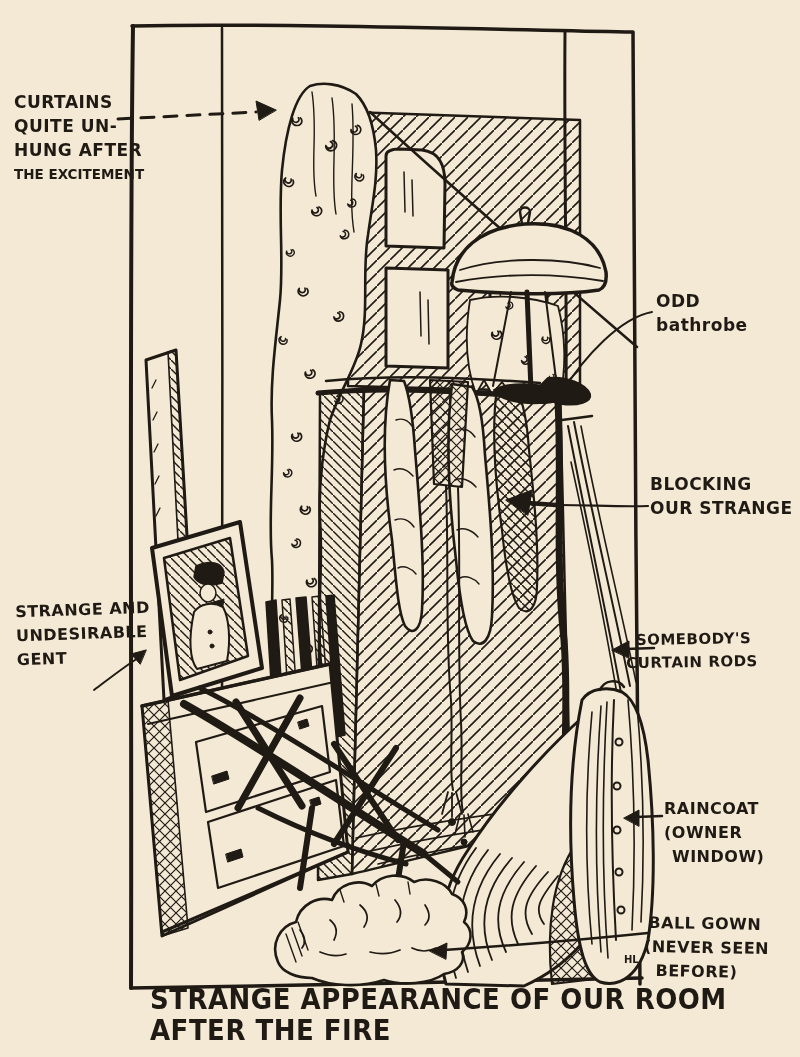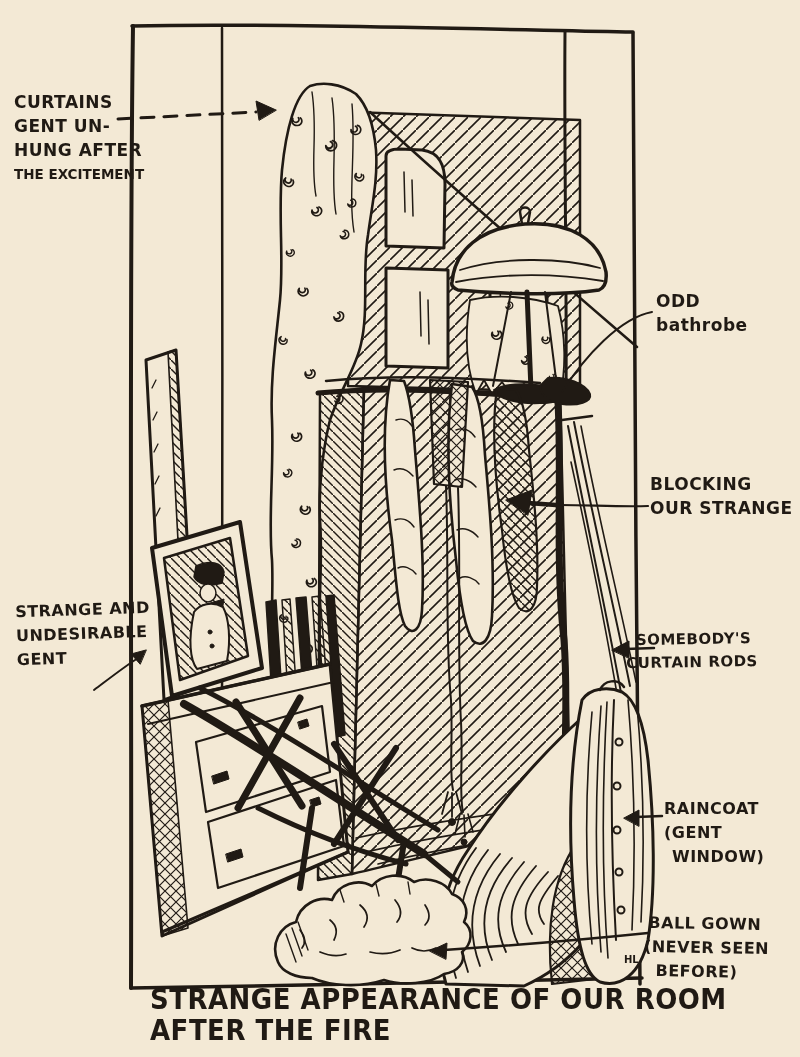--- a/index.html
+++ b/index.html
@@ -254,21 +254,21 @@
       <path d="M662,816 L636,817" stroke-width="2.5"></path>
       <path d="M624,818 L639,810 L639,826 Z" fill="#201a14" stroke-width="1"></path>
       <path d="M648,933 C580,940 505,946 444,950" stroke-width="2.5"></path>
       <path d="M430,951 L447,943 L446,959 Z" fill="#201a14" stroke-width="1"></path>
     </g>
   </g>
 </svg>
 
 <div class="lbl sz17" style="left:14px;top:90px">
   <span class="ln">CURTAINS</span>
-  <span class="ln">GENT UN-</span>
+  <span class="ln">QUITE UN-</span>
   <span class="ln">HUNG AFTER</span>
   <span class="ln sm">THE EXCITEMENT</span>
 </div>
 
 <div class="lbl sz17" style="left:656px;top:289px">
   <span class="ln">ODD</span>
   <span class="ln">bathrobe</span>
 </div>
 
 <div class="lbl sz17" style="left:650px;top:466px">
@@ -282,21 +282,21 @@
 </div>
 
 <div class="lbl rot-m2" style="left:16px;top:598px">
   <span class="ln">STRANGE AND</span>
   <span class="ln">UNDESIRABLE</span>
   <span class="ln">GENT</span>
 </div>
 
 <div class="lbl" style="left:664px;top:797px">
   <span class="ln">RAINCOAT</span>
-  <span class="ln">(GENT</span>
+  <span class="ln">(OWNER</span>
   <span class="ln" style="margin-left:8px">WINDOW)</span>
 </div>
 
 <div class="lbl rot-p1" style="left:648px;top:912px">
   <span class="ln">BALL GOWN</span>
   <span class="ln" style="margin-left:-4px">(NEVER SEEN</span>
   <span class="ln" style="margin-left:8px">BEFORE)</span>
 </div>
 
 <div class="caption" style="left:150px;top:984px">STRANGE APPEARANCE OF OUR ROOM</div>

